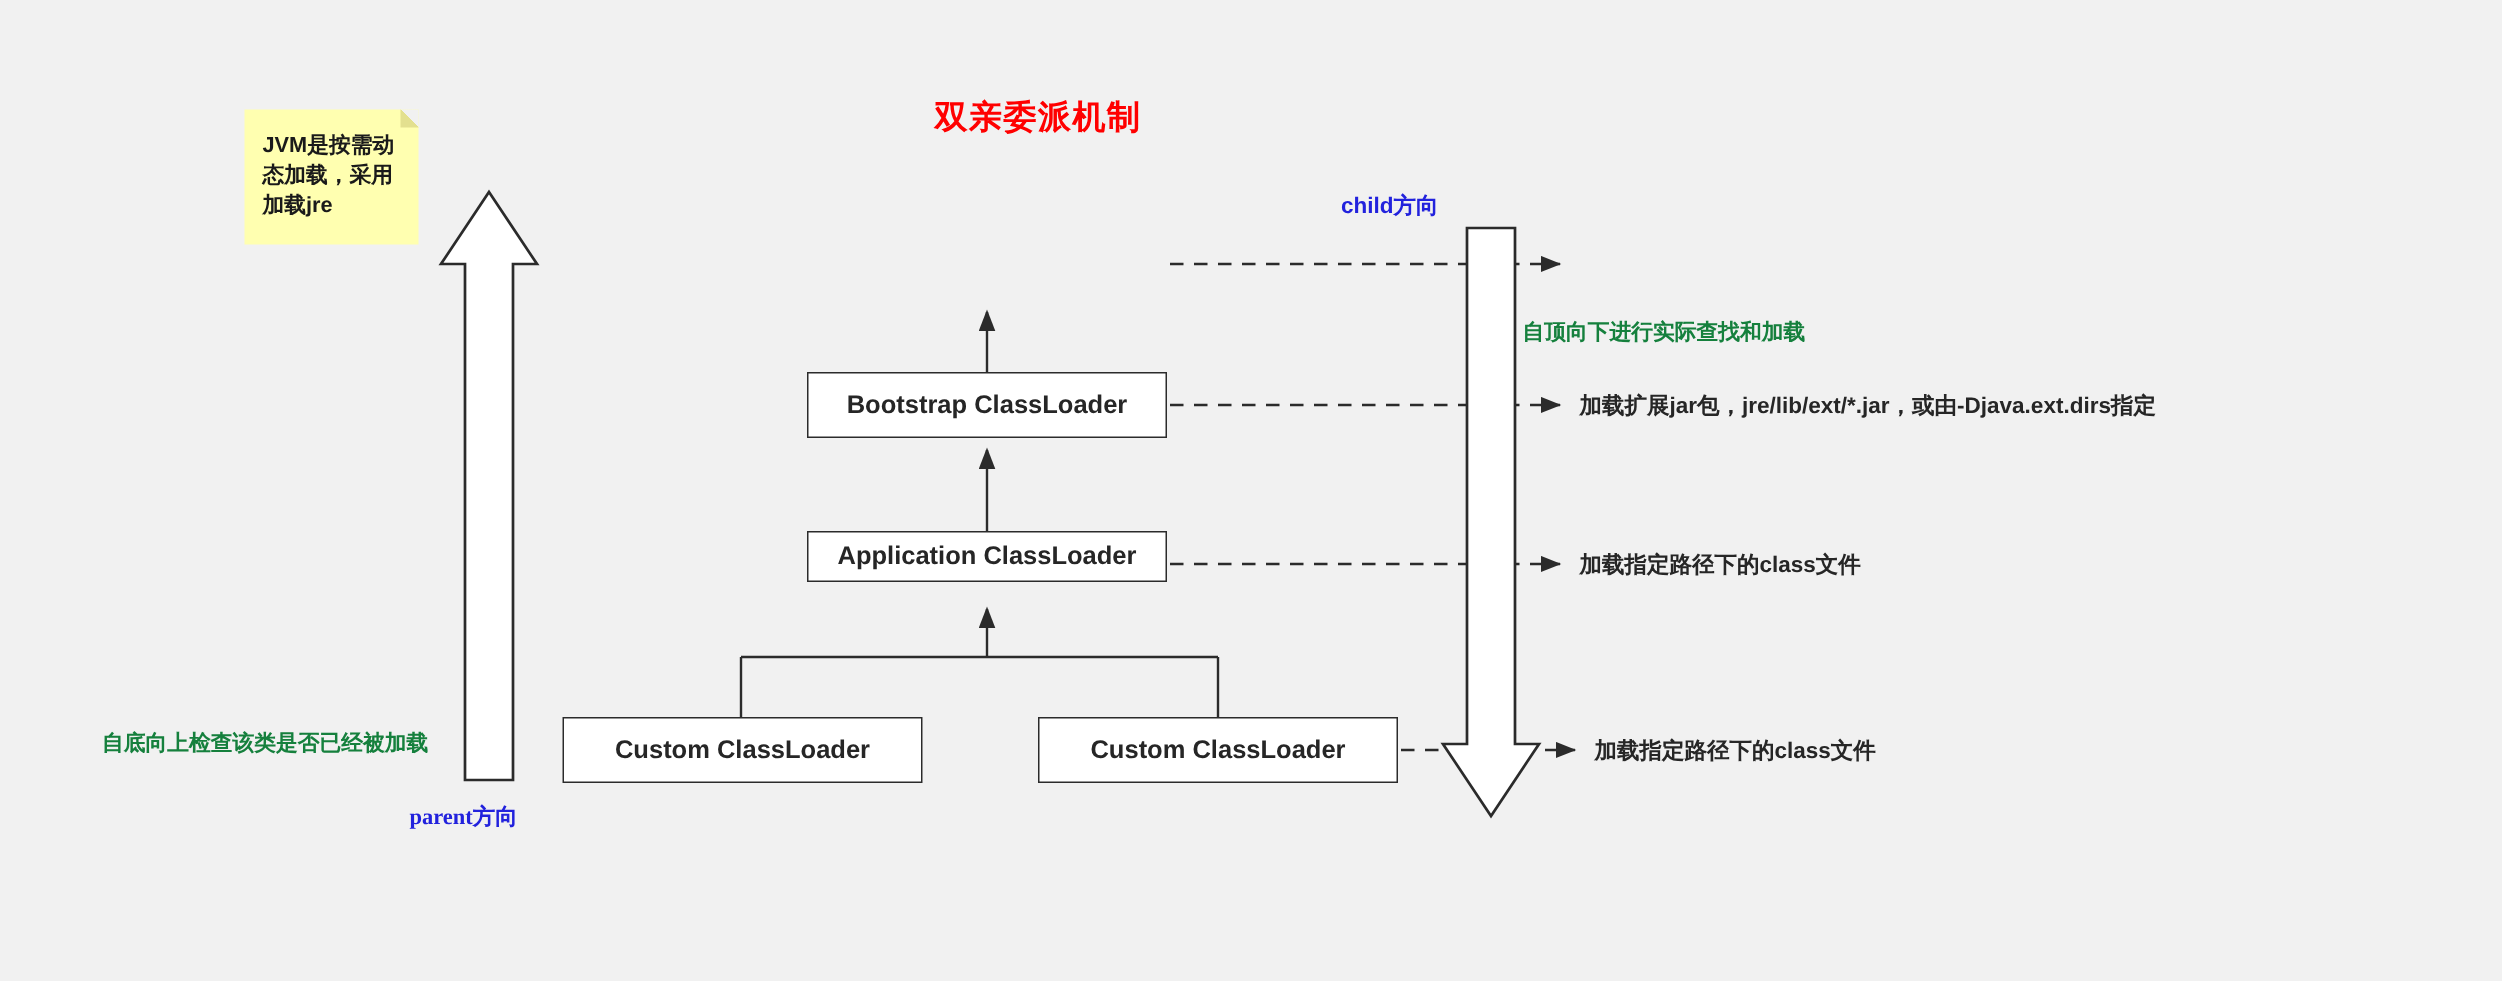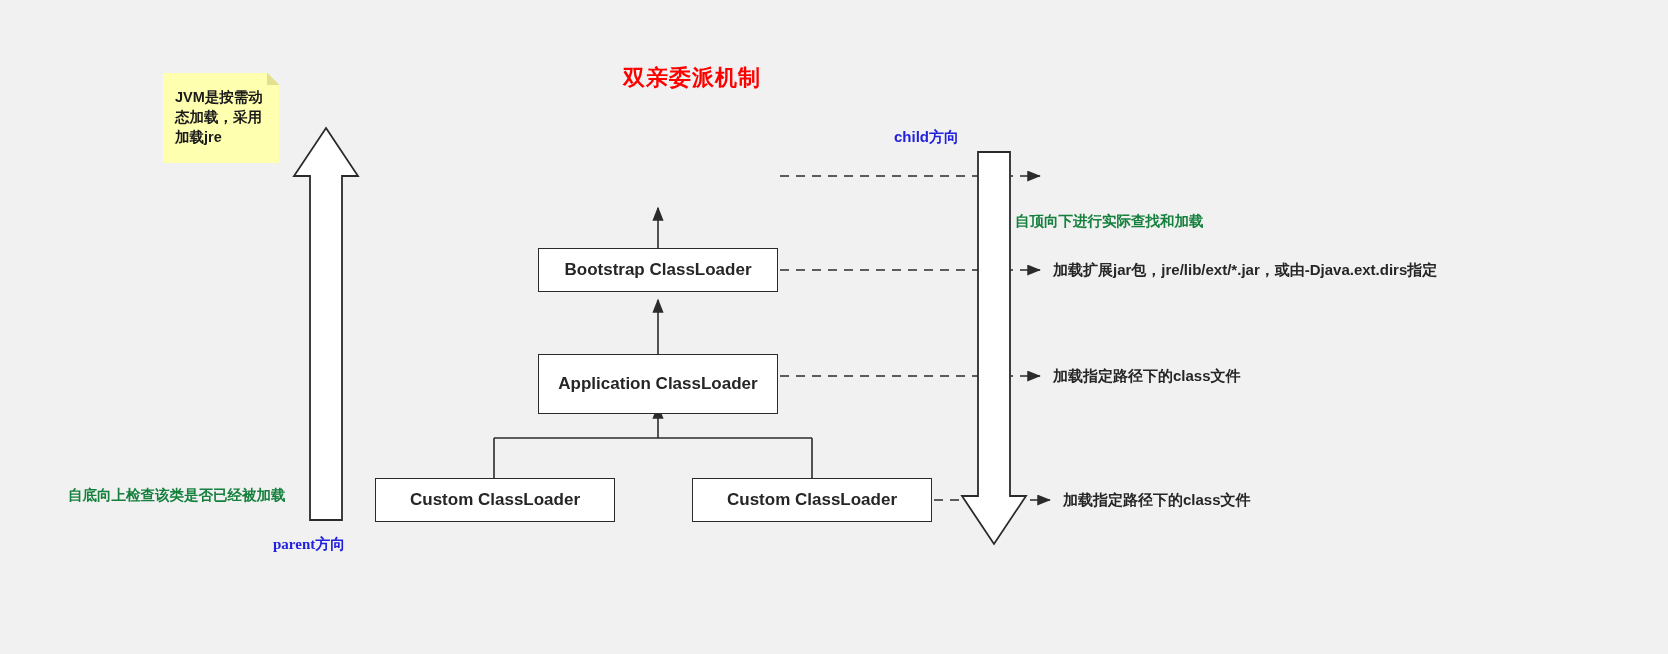--- a/index.html
+++ b/index.html
@@ -47,21 +47,21 @@
     font-size:17px;font-weight:bold;color:#262626;
     box-sizing:border-box;
     white-space:nowrap;
   }
   .box.dashed{
     border:1.6px dashed #2b2b2b;
     background:#f1f1f1;
   }
   #box-bootstrap{left:538px;top:152px;width:240px;height:48px;}
   #box-extension{left:538px;top:248px;width:240px;height:44px;}
-  #box-application{left:538px;top:354px;width:240px;height:60px;}
+  #box-application{left:538px;top:354px;width:240px;height:34px;}
   #box-custom-left{left:375px;top:478px;width:240px;height:44px;}
   #box-custom-right{left:692px;top:478px;width:240px;height:44px;}
 
   
   .desc{
     position:absolute;
     font-size:15px;font-weight:bold;color:#262626;
     white-space:nowrap;
   }
   #desc-bootstrap{left:1053px;top:167px;}

